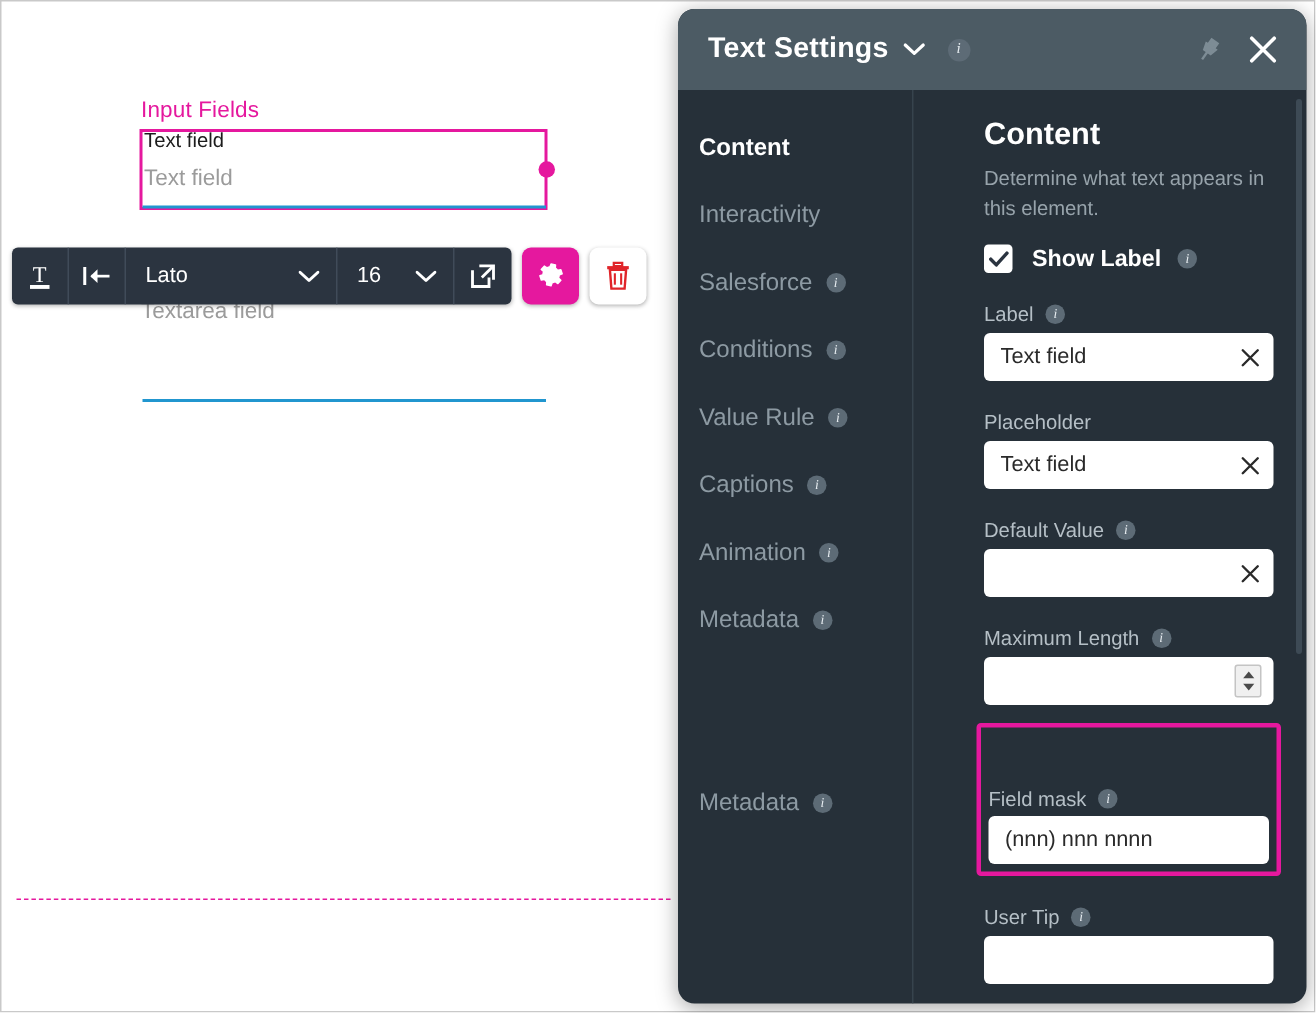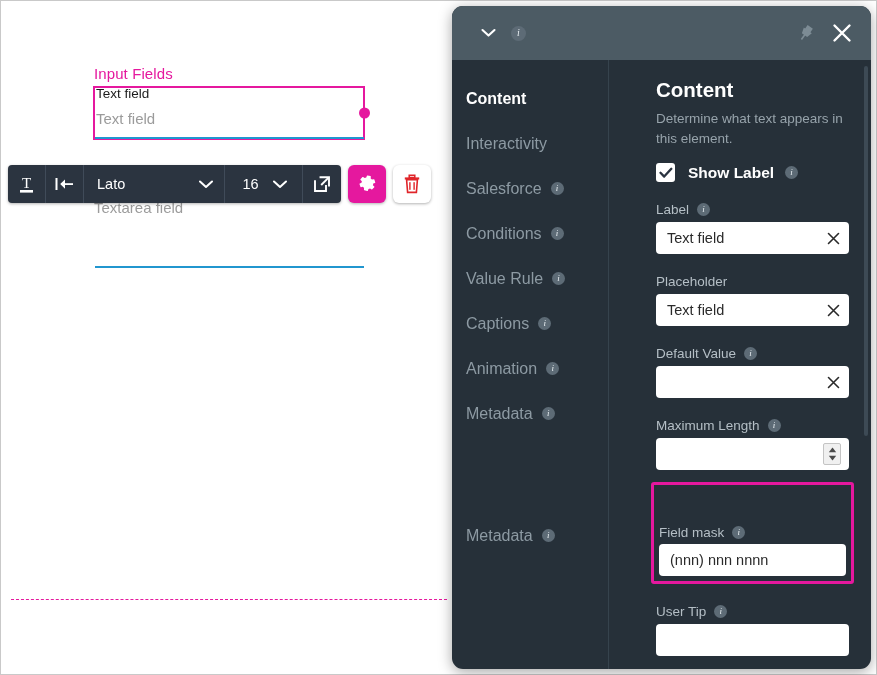--- a/index.html
+++ b/index.html
@@ -138,21 +138,21 @@
     justify-content: space-between;
     color: #ffffff;
     border-right: 1px solid #404b59;
     padding: 0 11px 0 13px;
     font-size: 14.5px;
     cursor: pointer;
   }
   .tb-select .chev { margin-left: 14px; display:flex; }
 
   .tb-font { width: 141px; }
-  .tb-size { width: 78px; justify-content: center; }
+  .tb-size { width: 78px; }
 
   .tb-action {
     margin-left: 7px;
     width: 38px; height: 38px;
     border-radius: 6px;
     display: flex;
     align-items: center;
     justify-content: center;
     cursor: pointer;
     box-shadow: 0 1px 3px rgba(0,0,0,.3);
@@ -459,20 +459,21 @@
         <path d="M3.6 5.8 H14.4 L13.4 18.4 H4.6 Z" stroke="#e0252a" stroke-width="1.6" fill="none"></path>
         <rect x="6.2" y="8.2" width="1.4" height="7.6" fill="#e0252a"></rect>
         <rect x="10.4" y="8.2" width="1.4" height="7.6" fill="#e0252a"></rect>
       </svg>
     </div>
   </div>
 
   <div class="panel">
 
     <div class="panel-header">
+      <span class="panel-title">Text Settings</span>
 
       <span class="title-chev">
         <svg width="15" height="10" viewBox="0 0 15 10" aria-hidden="true">
           <path d="M1.5 2 L7.5 7.6 L13.5 2" stroke="#ffffff" stroke-width="2.1" fill="none" stroke-linecap="round" stroke-linejoin="round"></path>
         </svg>
       </span>
 
       <span class="hdr-info info-badge lg">i</span>
 
       <span class="hdr-spacer"></span>

